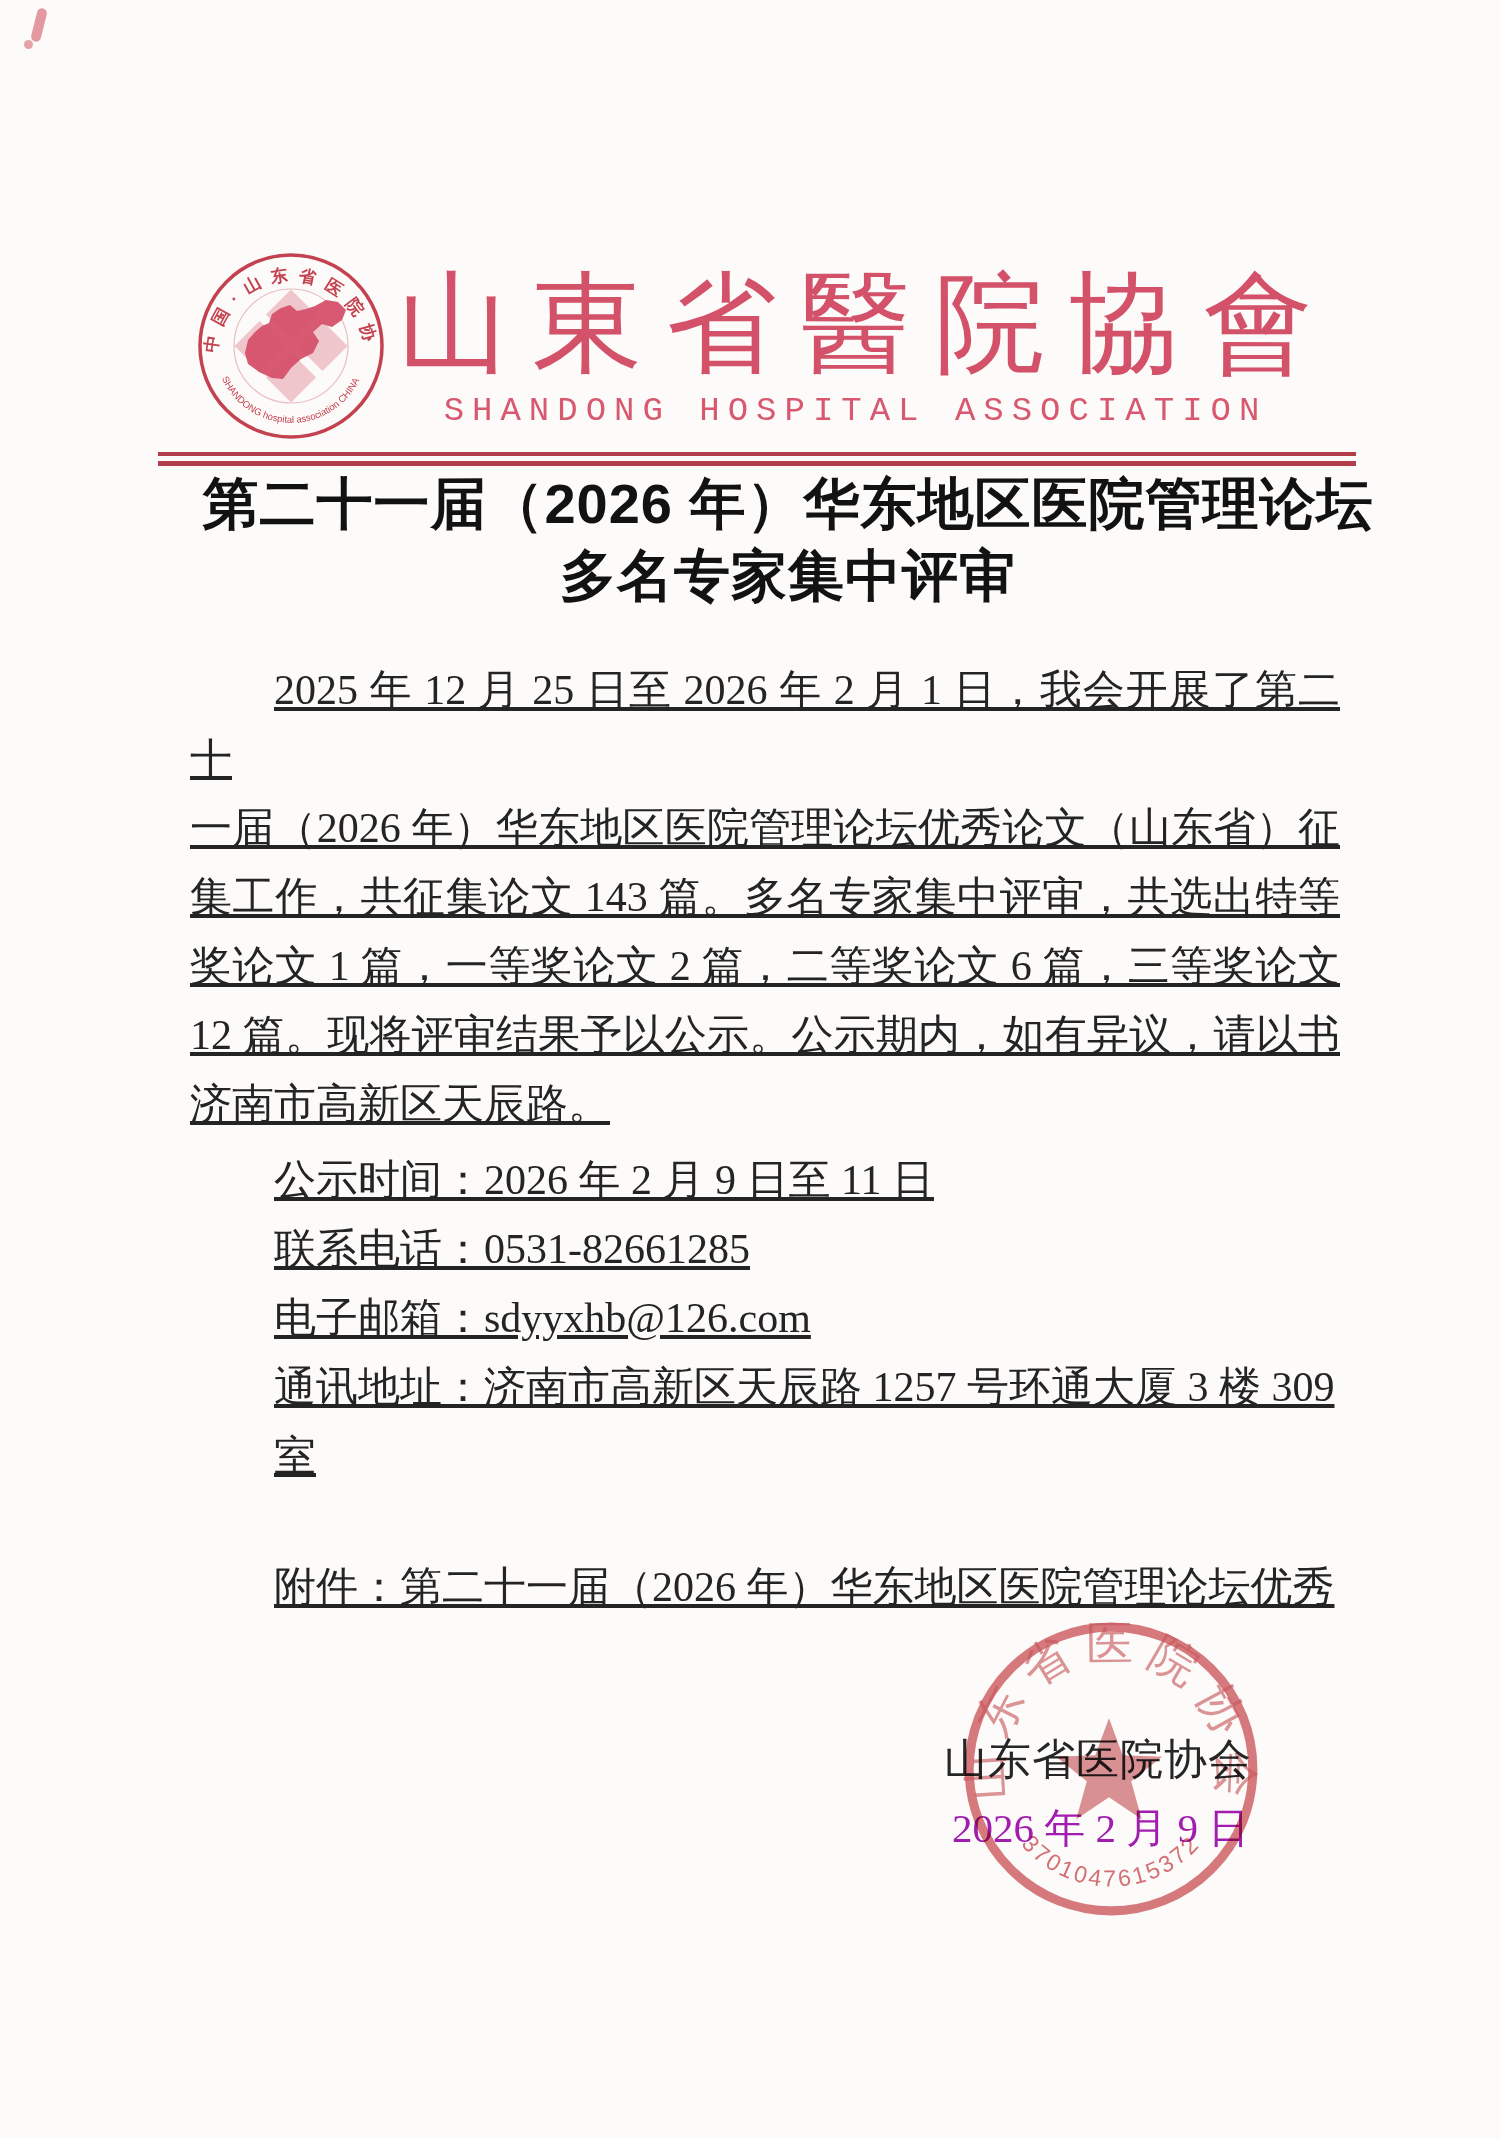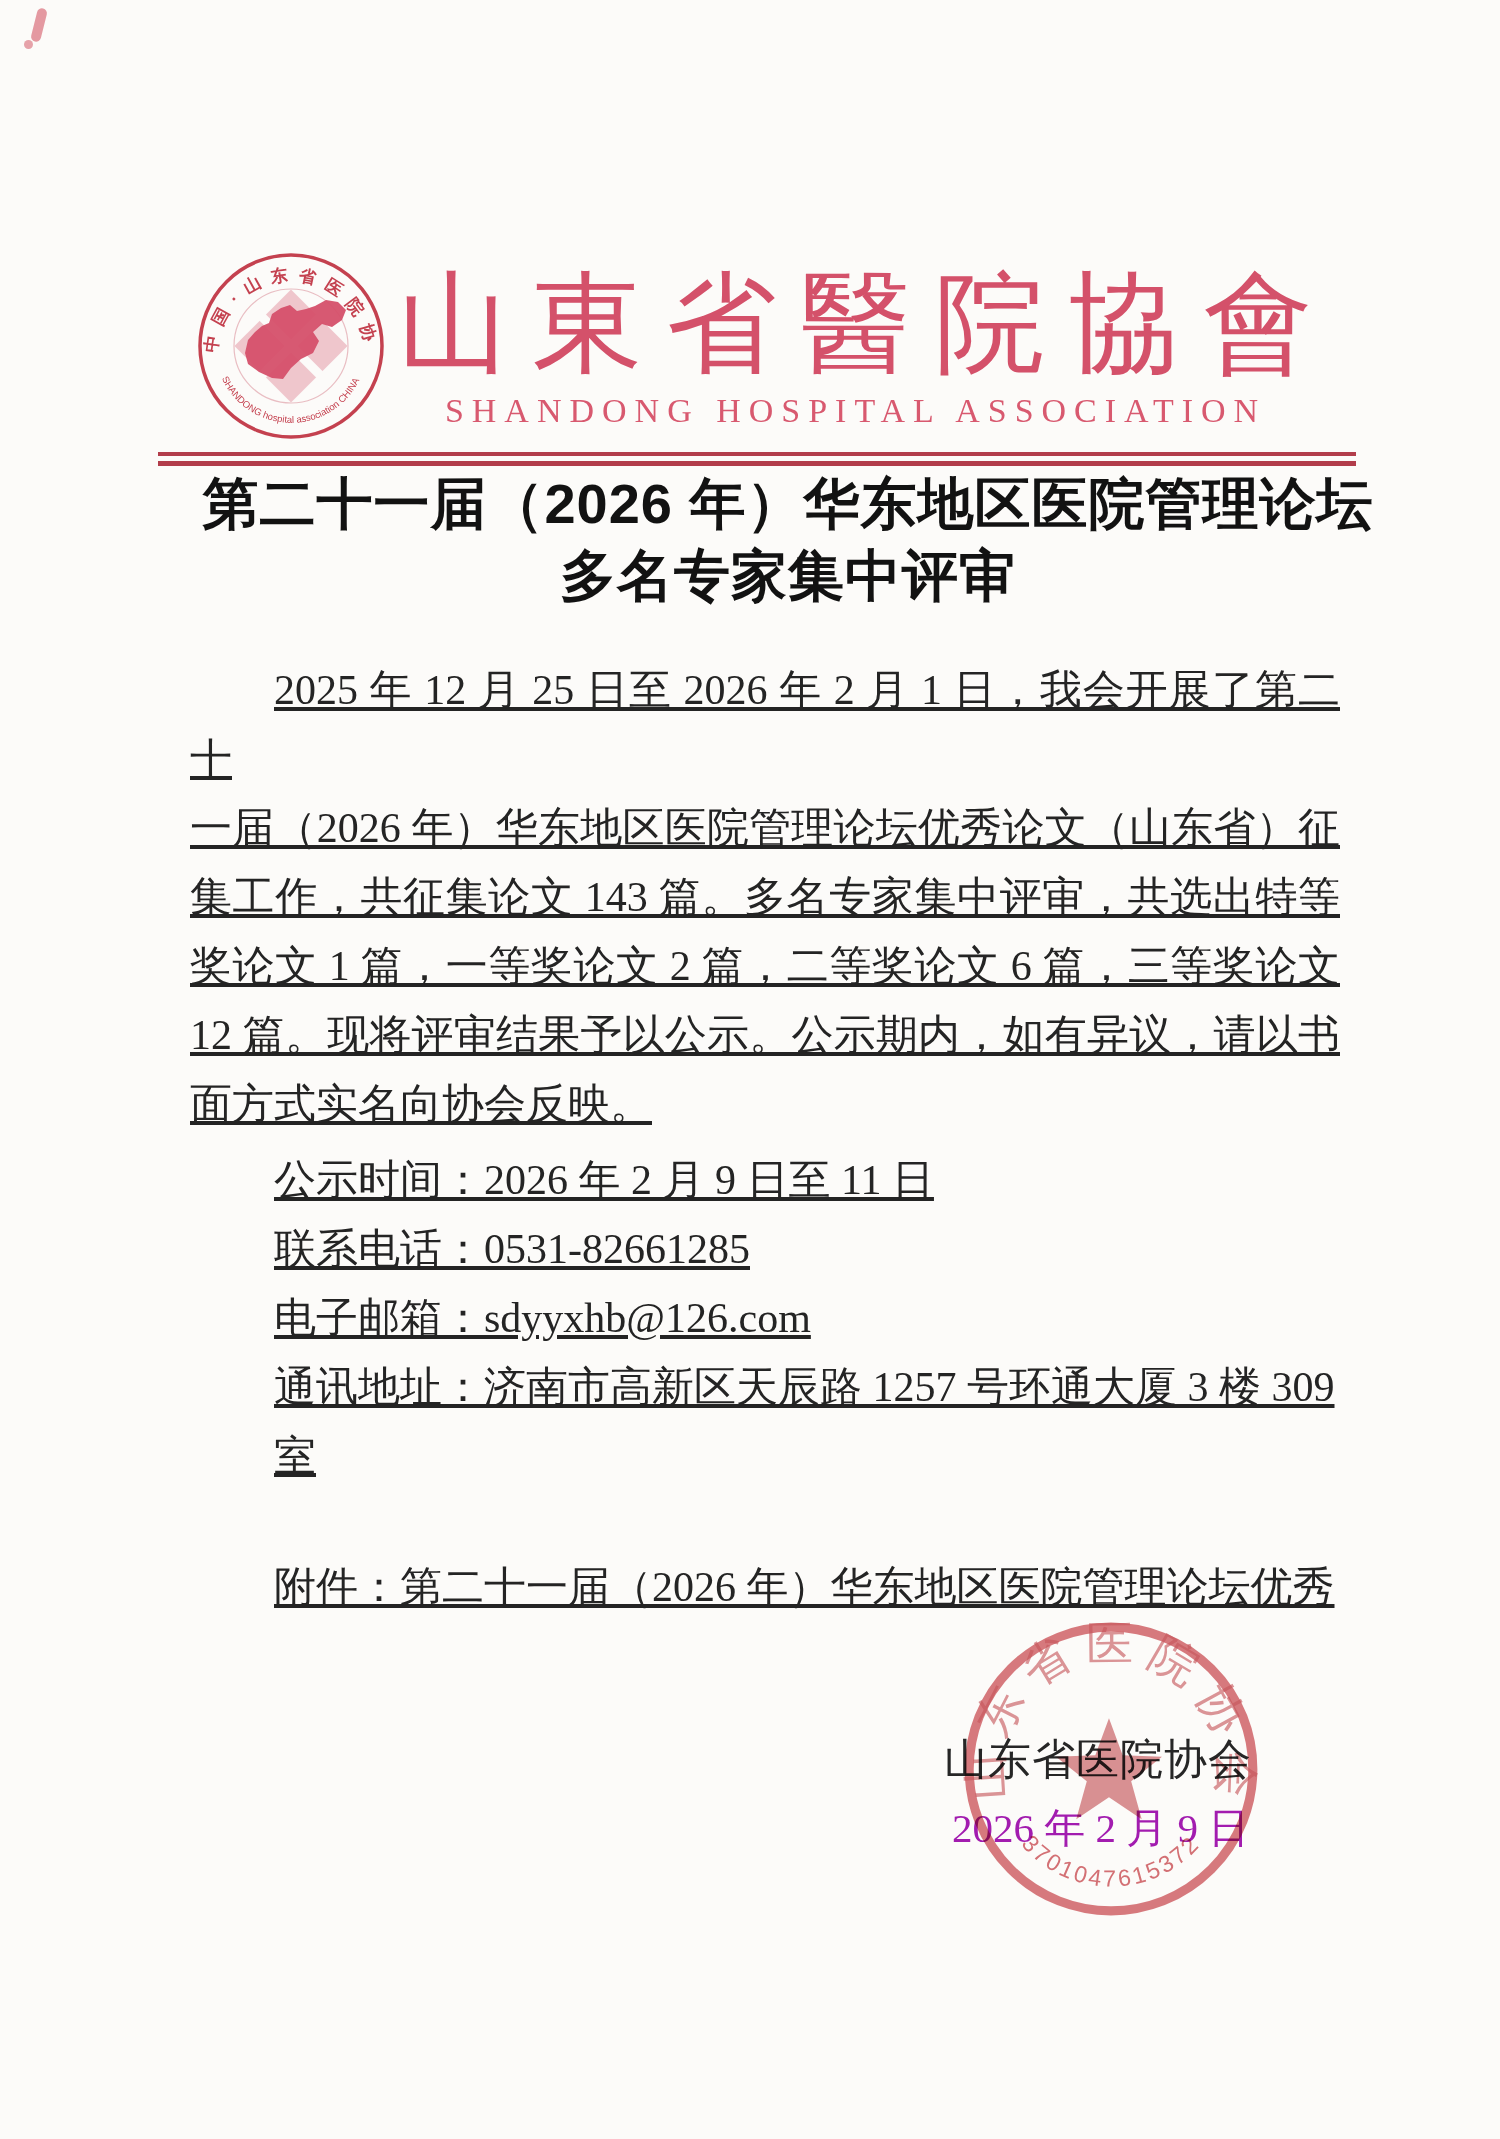--- a/index.html
+++ b/index.html
@@ -22,21 +22,21 @@
   .logo-badge{position:absolute;left:193px;top:252px;width:196px;height:192px;}
   .brand{position:absolute;left:398px;top:258px;width:915px;}
   .brand-cn{
     font-size:110px;line-height:132px;font-weight:normal;
     color:#d4516a;
     text-align:justify;text-align-last:justify;
     font-family:"Liberation Serif","DejaVu Serif",serif;
   }
   .brand-en{
     margin-top:2px;
-    font-family:Liberation Serif, serif;
+    font-family:Liberation Mono, monospace;
     font-size:34px;letter-spacing:8px;
     color:#d8596f;text-align:center;white-space:nowrap;
   }
   .rule{position:absolute;left:158px;width:1198px;}
   .rule-1{top:452px;height:4px;background:#b23d4b;}
   .rule-2{top:461px;height:5px;background:#b23d4b;}
 
   
   .doc-title{
     position:absolute;left:6px;top:468px;width:1500px;
@@ -119,21 +119,21 @@
     <div>第二十一届（2026 年）华东地区医院管理论坛</div>
     <div>多名专家集中评审</div>
   </div>
 
   <div class="content">
     <div class="bline just indent">2025 年 12 月 25 日至 2026 年 2 月 1 日，我会开展了第二十</div>
     <div class="bline just">一届（2026 年）华东地区医院管理论坛优秀论文（山东省）征</div>
     <div class="bline just">集工作，共征集论文 143 篇。多名专家集中评审，共选出特等</div>
     <div class="bline just">奖论文 1 篇，一等奖论文 2 篇，二等奖论文 6 篇，三等奖论文</div>
     <div class="bline just">12 篇。现将评审结果予以公示。公示期内，如有异议，请以书</div>
-    <div class="bline">面方式实名向协会反映。</div>
+    <div class="bline">济南市高新区天辰路。</div>
 
     <div class="contacts">
       <div class="contact-line">公示时间：2026 年 2 月 9 日至 11 日</div>
       <div class="contact-line">联系电话：0531-82661285</div>
       <div class="contact-line">电子邮箱：sdyyxhb@126.com</div>
       <div class="contact-line">通讯地址：济南市高新区天辰路 1257 号环通大厦 3 楼 309 室</div>
     </div>
 
     <div class="attachment">
       <div class="attach-l1">附件：第二十一届（2026 年）华东地区医院管理论坛优秀</div>

